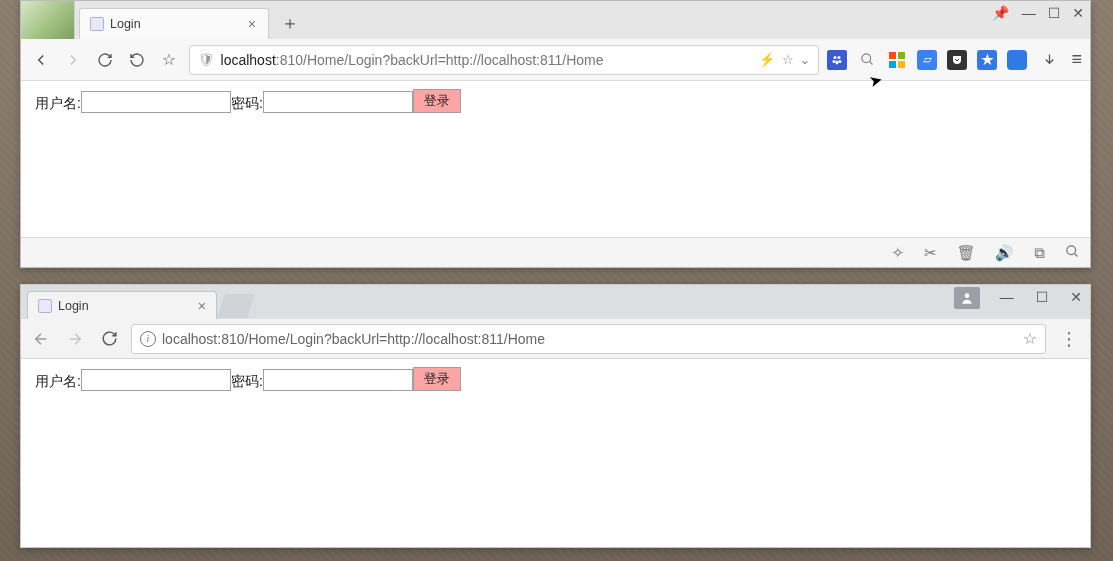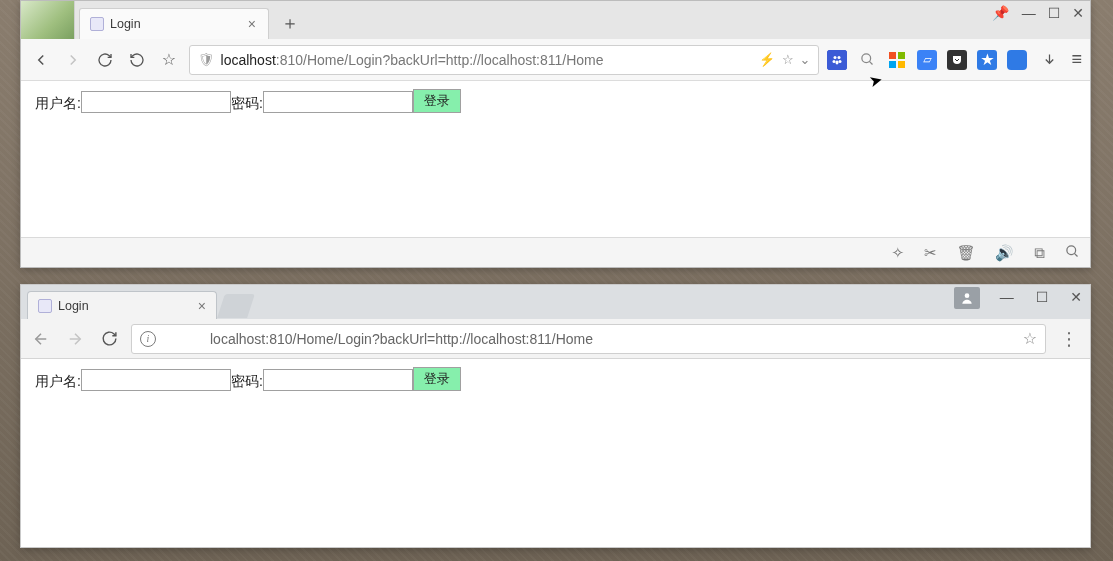--- a/index.html
+++ b/index.html
@@ -114,21 +114,21 @@
     font-size:14px; color:#222;
     position:relative;
   }
   .login-row{display:flex;align-items:flex-end;}
   .login-row label{}
   .login-row input[type=text],.login-row input[type=password]{
     height:22px;width:150px;border:1px solid #a0a0a0;background:#fff;padding:0 4px;font-size:13px;
   }
   .login-row button{
     height:24px;padding:0 10px;
-    border:1px solid #a0a0a0;background:#86efac;
+    border:1px solid #a0a0a0;background:#fca5a5;
     font-size:13px;color:#222;
   }
 
   .A-bottombar{
     height:30px;background:#f5f5f5;border-top:1px solid #dadada;
     display:flex;align-items:center;justify-content:flex-end;
     padding:0 10px;gap:20px;color:#777;
   }
   .A-bottombar span{font-size:15px;}
 
@@ -345,21 +345,21 @@
         </svg>
     </div>
     <div class="nav-ico">
       <svg width="17" height="17" viewBox="0 0 24 24" fill="none" stroke="#555" stroke-width="2">
           <path d="M21 12a9 9 0 1 1-3-6.7L21 8"></path>
           <polyline points="21 3 21 8 16 8"></polyline>
         </svg>
     </div>
     <div class="B-url">
       <span class="info">i</span>
-      <span style="white-space:nowrap;margin-left:48px;">localhost:810/Home/Login?backUrl=http://localhost:811/Home</span>
+      <span style="white-space:nowrap;">localhost:810/Home/Login?backUrl=http://localhost:811/Home</span>
       <span class="star">☆</span>
     </div>
     <div class="B-menu">⋮</div>
   </div>
 
   <div class="B-page">
     <div class="login-row">
       <label>用户名:</label>
       <input type="text" value="" style="">
       <label>密码:</label>

